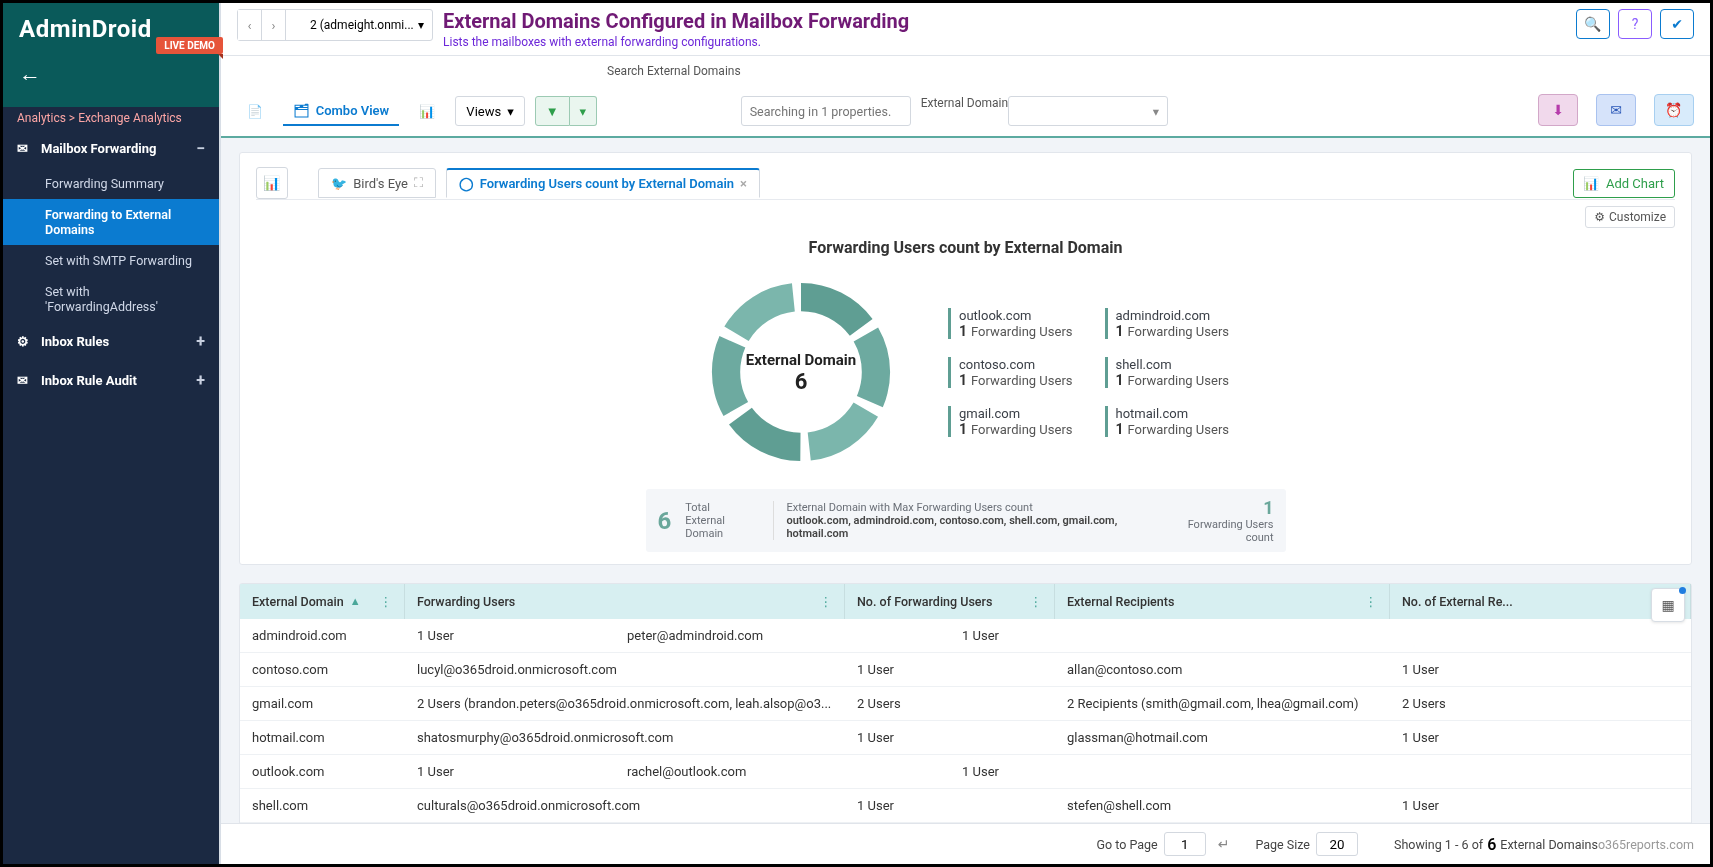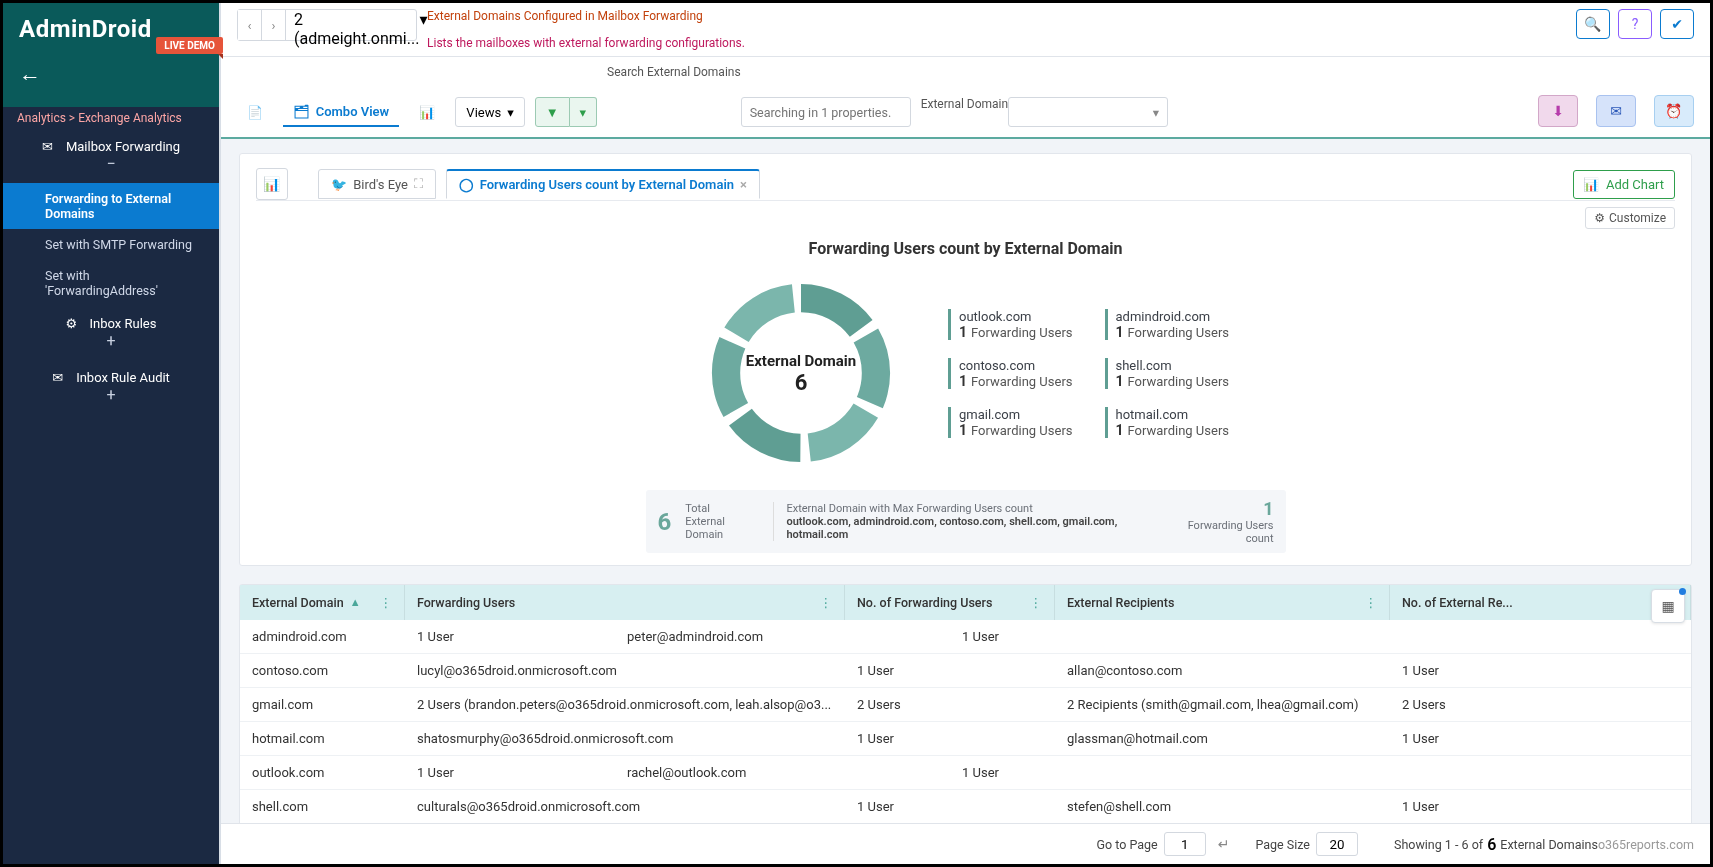--- a/index.html
+++ b/index.html
@@ -6,33 +6,33 @@
 body { width:1713px; height:867px; overflow:hidden; background:#fff; border:3px solid #000; }
 .app { display:flex; height:100%; }
 .sidebar { width:216px; background:#1b2942; color:#fff; display:flex; flex-direction:column; position:relative; }
 .brand { background:#0a5a5a; padding:12px 16px 0; height:58px; position:relative; }
 .brand-logo { font-size:24px; font-weight:700; letter-spacing:0.5px; }
 .live-demo { position:absolute; right:-4px; top:34px; background:#e6543a; color:#fff; font-size:10px; font-weight:700; padding:3px 8px; border-radius:2px; }
 .live-demo::after{content:'';position:absolute;right:0;bottom:-5px;border-left:5px solid transparent;border-top:5px solid #a2321f;}
 .breadcrumb-row { background:#0a5a5a; padding:0 16px 20px; }
 .back-arrow { color:#fff; font-size:22px; display:inline-block; }
 .breadcrumb { font-size:12px; color:#fca5a5; padding:4px 14px; }
-.side-section { padding:10px 14px; font-size:13px; font-weight:400; display:flex; align-items:center; justify-content:space-between; cursor:pointer;flex-direction:column; }
+.side-section { padding:10px 14px; font-size:13px; font-weight:700; display:flex; align-items:center; justify-content:space-between; cursor:pointer; }
 .side-section .ic { margin-right:8px; width:16px; display:inline-block; }
 .side-item { padding:8px 14px 8px 42px; font-size:12.5px; color:#d0d8e8; cursor:pointer; }
 .side-item.active { background:#0b7bd0; color:#fff; font-weight:600; }
 .exp { font-size:16px; color:#c8d0e0; }
 .main { flex:1; background:#f1f4f8; overflow:hidden; display:flex; flex-direction:column; border-left:2px solid #d8dee6;}
 .header { background:#fff; border-bottom:1px solid #e0e4ea; padding:6px 16px; display:flex; align-items:flex-start; }
 .nav-pager { display:flex; align-items:center; border:1px solid #d3d8df; border-radius:3px; margin-right:10px; height:32px; }
 .nav-pager button { width:24px; height:30px; background:#fff; border:none; border-right:1px solid #d3d8df; color:#888; cursor:pointer; }
-.nav-pager .sel { padding:0 8px; font-size:16px; display:flex; height:30px; width:130px; justify-content:space-between;}
+.nav-pager .sel { padding:0 8px; font-size:12px; display:flex; align-items:center; height:30px; width:130px; justify-content:space-between;margin-left:16px;}
 .title-sec { flex-direction:column; }
-.title { font-size:12px; font-weight:400; color:#c2410c; }
-.subtitle { font-size:12px; color:#be185d; margin-top:13px; }
+.title { font-size:20px; font-weight:700; color:#701a75; }
+.subtitle { font-size:12px; color:#6d28d9; margin-top:2px; }
 .hspacer { flex:1; }
 .hicon { width:34px; height:30px; border:1px solid #c9ced6; border-radius:4px; display:flex; align-items:center; justify-content:center; font-size:14px; margin-left:8px; cursor:pointer;}
 .hicon.blue{border-color:#0b7bd0;color:#0b7bd0;}
 .hicon.violet{border-color:#8a5cff;color:#8a5cff;}
 .toolbar { background:#fff; padding:8px 16px 10px; display:flex; align-items:flex-end; border-bottom:2px solid #5caaa0; gap:10px;}
 .tbtn { height:30px; display:flex; align-items:center; padding:0 10px; font-size:13px; border:1px solid #d3d8df; border-radius:3px; cursor:pointer; background:#fff; gap:6px;}
 .tbtn.flat{border:none;}
 .tbtn.active{color:#0b7bd0;font-weight:600;border-bottom:2px solid #0b7bd0;border-top:none;border-left:none;border-right:none;border-radius:0;}
 .tbtn.green { background:#eaf6ef; border-color:#9ccab3; }
 .tgroup{display:flex;}
@@ -103,20 +103,21 @@
     </div>
     <div class="breadcrumb-row">
       <span class="back-arrow">←</span>
     </div>
     <div class="breadcrumb">Analytics &gt; Exchange Analytics</div>
 
     <div class="side-section">
       <span><span class="ic">✉</span><span>Mailbox Forwarding</span></span>
       <span class="exp">−</span>
     </div>
+    <div class="side-item">Forwarding Summary</div>
     <div class="side-item active">Forwarding to External Domains</div>
     <div class="side-item">Set with SMTP Forwarding</div>
     <div class="side-item">Set with 'ForwardingAddress'</div>
 
     <div class="side-section">
       <span><span class="ic">⚙</span><span>Inbox Rules</span></span>
       <span class="exp">+</span>
     </div>
     <div class="side-section">
       <span><span class="ic">✉</span><span>Inbox Rule Audit</span></span>

